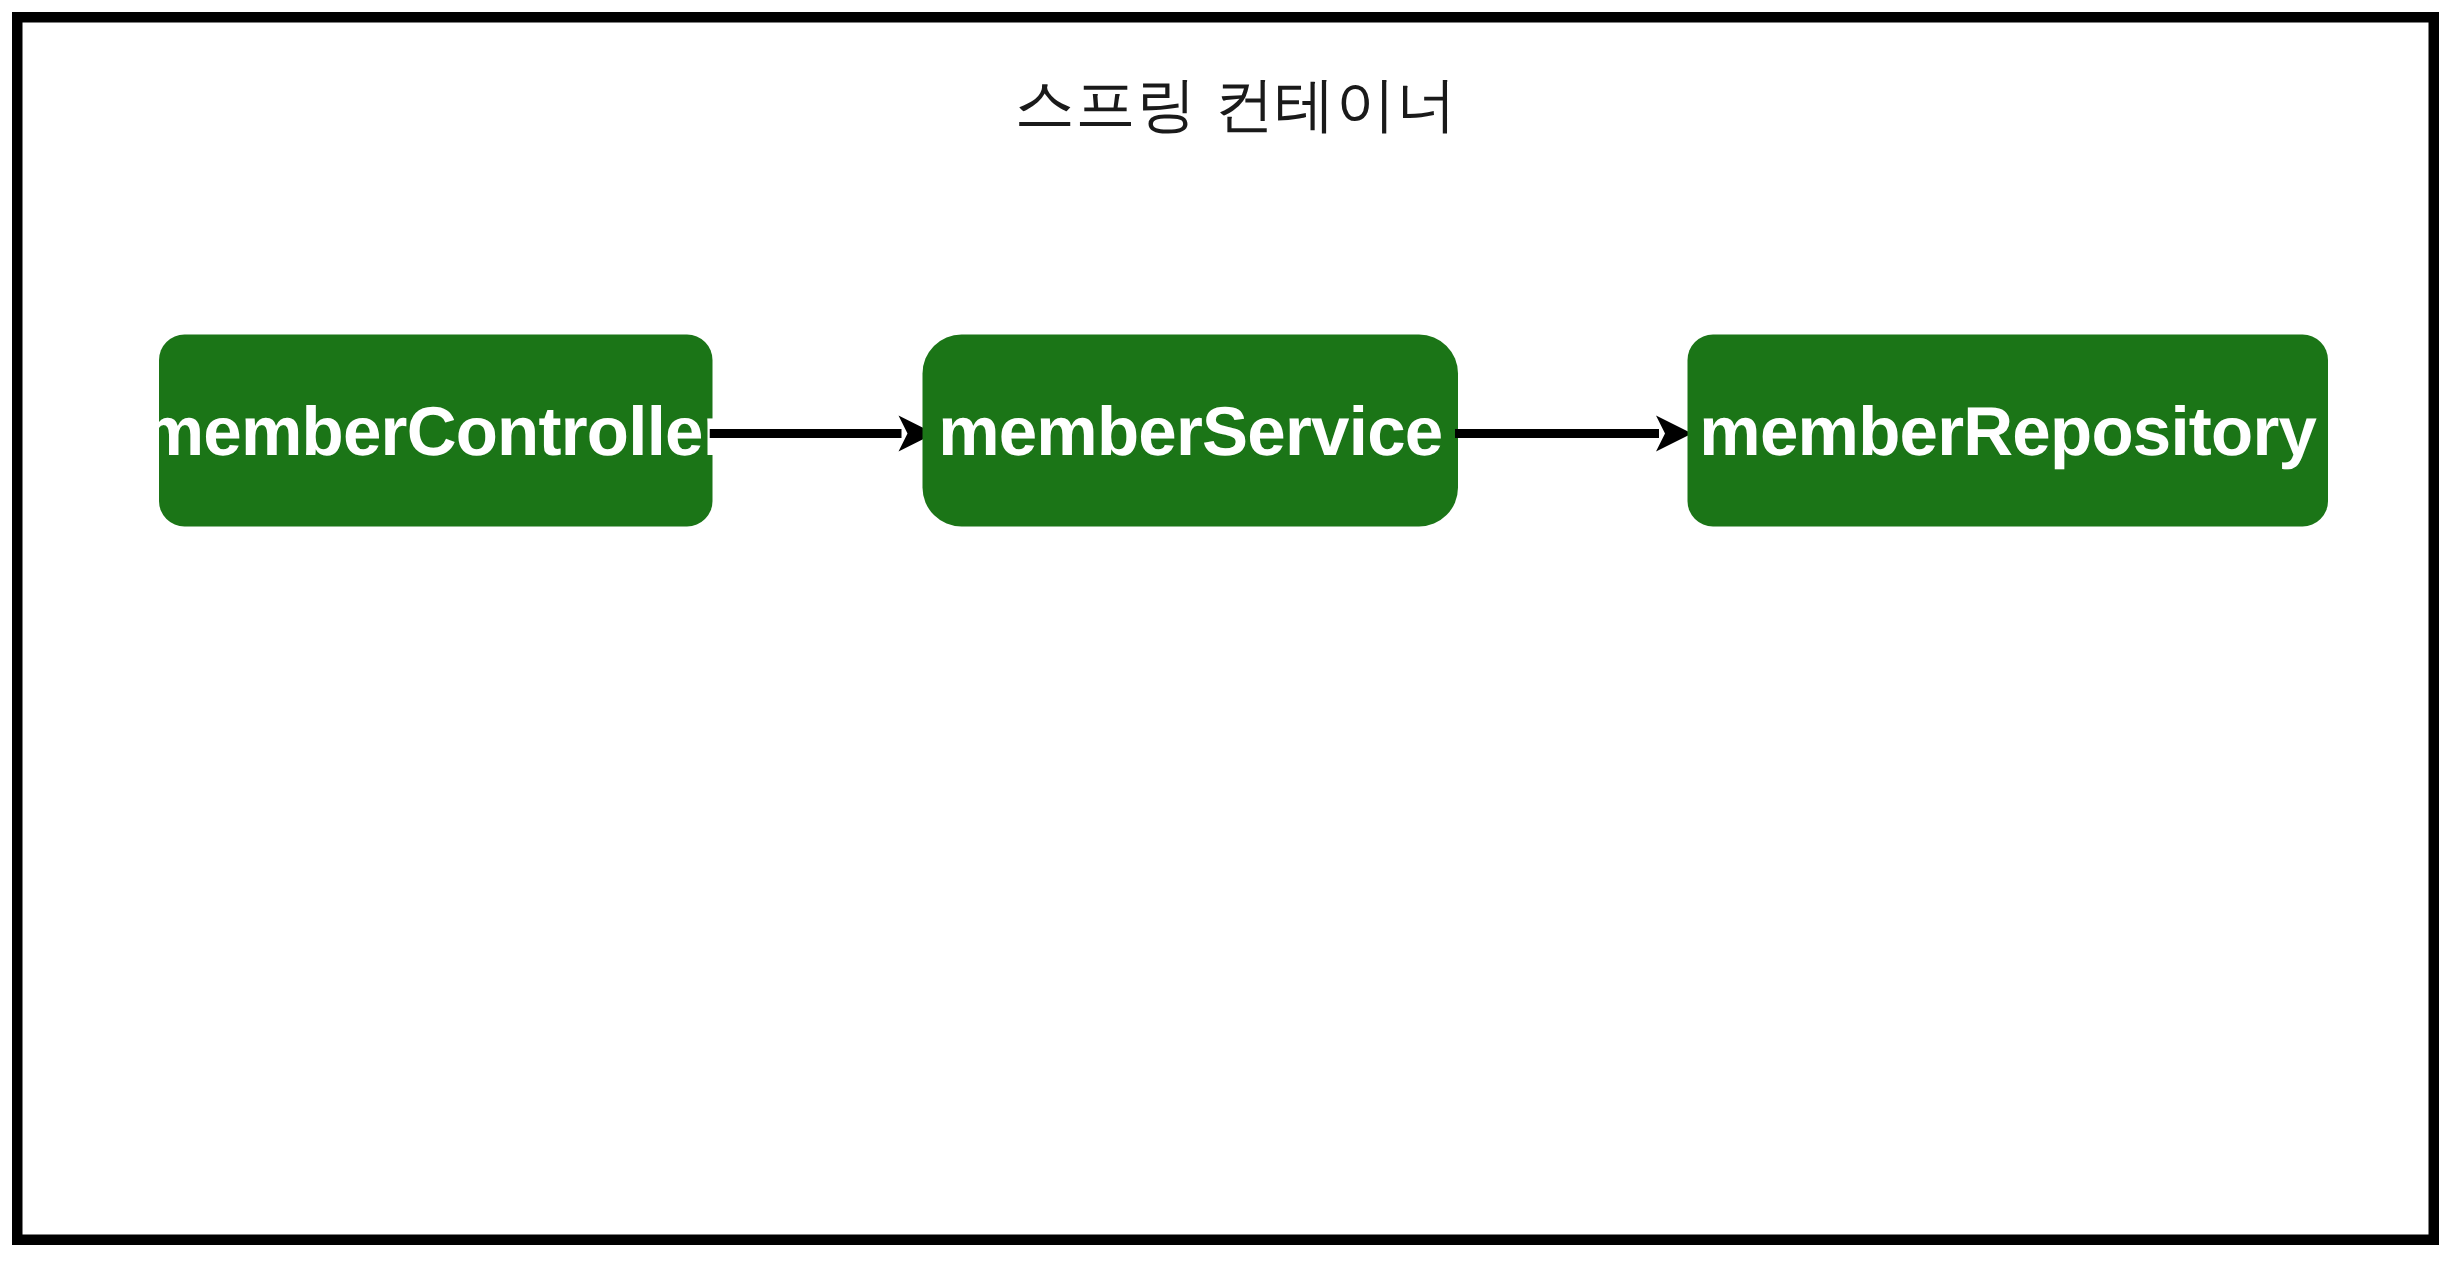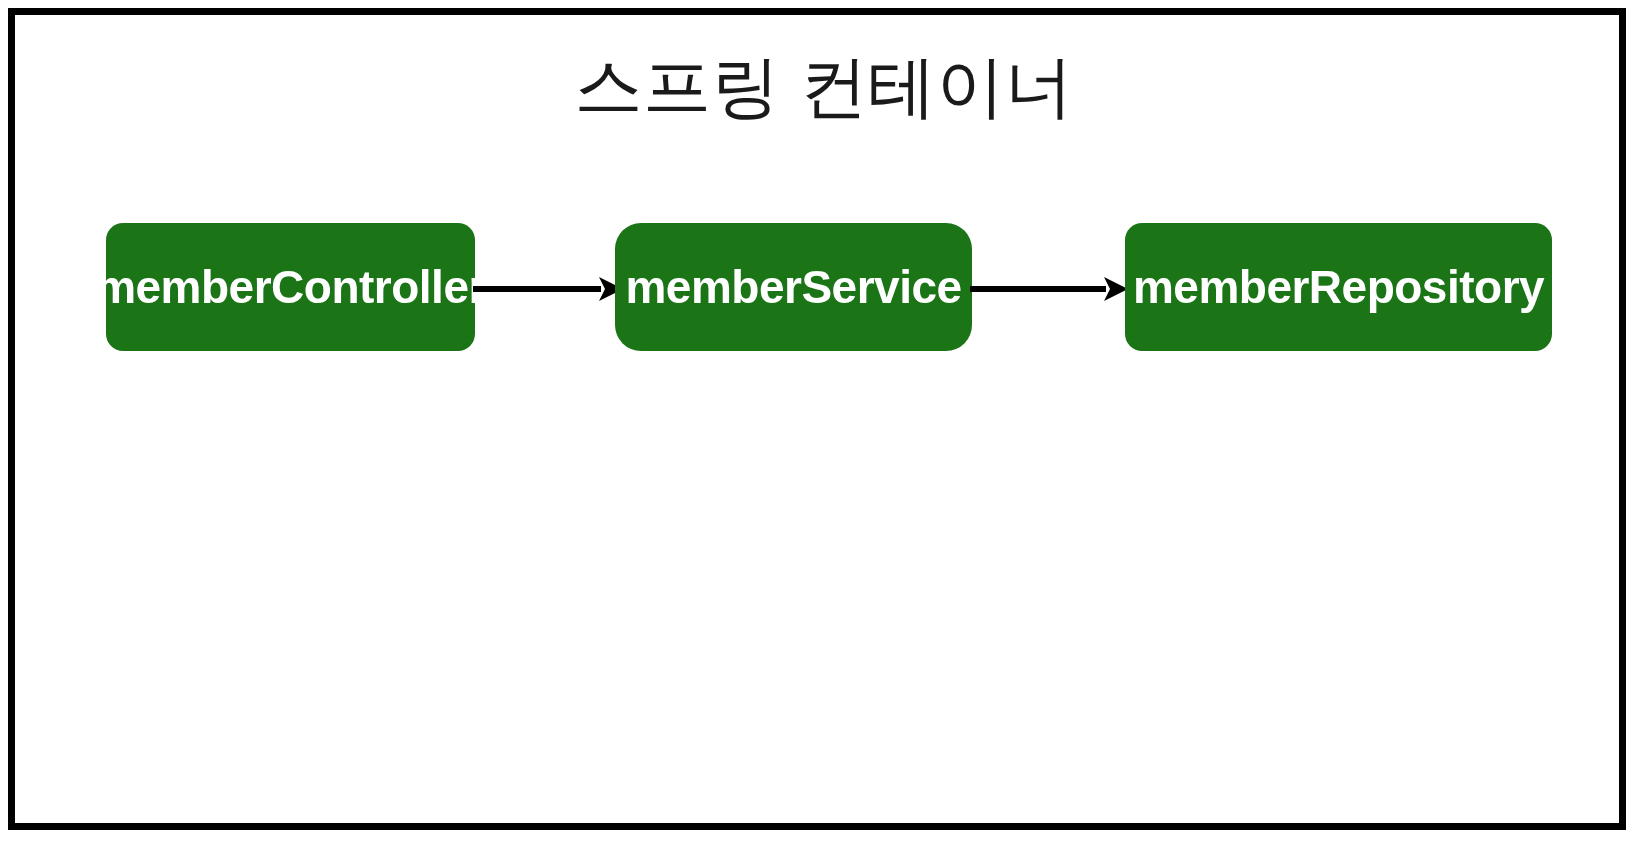--- a/index.html
+++ b/index.html
@@ -34,21 +34,21 @@
     background: #ffffff;
   }
 
   
   #container-title {
     position: absolute;
     left: 0;
     top: 32px;
     width: 1618px;
     text-align: center;
-    font-size: 68px;
+    font-size: 40px;
     font-weight: 400;
     line-height: 1.15;
     color: #1a1a1a;
     letter-spacing: 0.5px;
     white-space: nowrap;
   }
 
   
   .bean-box {
     position: absolute;

